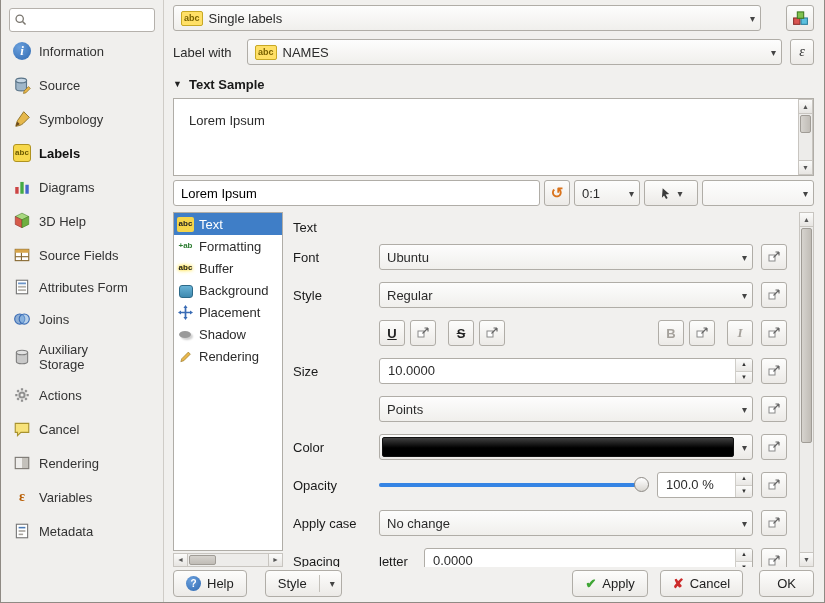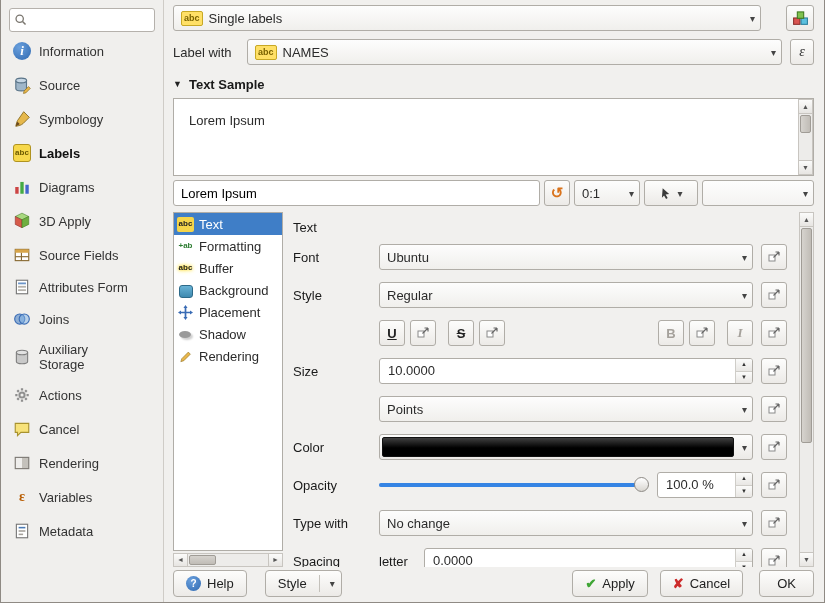--- a/index.html
+++ b/index.html
@@ -215,21 +215,21 @@
                 <rect x="11" y="6" width="3" height="8" fill="#4466cc"></rect>
               </svg></span>
           <span class="lbl">Diagrams</span>
         </div>
         <div class="nav-item">
           <span class="ic"><svg width="18" height="18" viewBox="0 0 16 16">
                 <path d="M8 1l6 3-6 3-6-3z" fill="#a8d87f" stroke="#3f7a1f" stroke-width=".5"></path>
                 <path d="M2 4v7l6 3V7z" fill="#d65b4a" stroke="#8a2f2c" stroke-width=".5"></path>
                 <path d="M14 4v7l-6 3V7z" fill="#6fae3f" stroke="#3f7a1f" stroke-width=".5"></path>
               </svg></span>
-          <span class="lbl">3D Apply</span>
+          <span class="lbl">3D Help</span>
         </div>
         <div class="nav-item">
           <span class="ic"><svg width="18" height="18" viewBox="0 0 16 16">
                 <rect x="2" y="3" width="12" height="10" fill="#fff" stroke="#886a33"></rect>
                 <rect x="2" y="3" width="12" height="3" fill="#d9a64a"></rect>
                 <line x1="7.5" y1="6" x2="7.5" y2="13" stroke="#886a33"></line>
                 <line x1="2" y1="9.5" x2="14" y2="9.5" stroke="#886a33"></line>
               </svg></span>
           <span class="lbl">Source Fields</span>
         </div>
@@ -540,21 +540,21 @@
             </div>
             <div class="ovr">
                 <svg width="14" height="14" viewBox="0 0 14 14">
                   <rect x="2" y="5" width="6" height="6" fill="#fff" stroke="#8a8a8a"></rect>
                   <path d="M6.5 7.5L12 2M12 2H8.5M12 2v3.5" stroke="#666" fill="none" stroke-width="1.2"></path>
                 </svg>
               </div>
           </div>
 
           <div class="srow mt">
-            <span class="rlabel">Type with</span>
+            <span class="rlabel">Apply case</span>
             <div class="combo">
               <span>No change</span>
               <span class="chev">▾</span>
             </div>
             <div class="ovr">
                 <svg width="14" height="14" viewBox="0 0 14 14">
                   <rect x="2" y="5" width="6" height="6" fill="#fff" stroke="#8a8a8a"></rect>
                   <path d="M6.5 7.5L12 2M12 2H8.5M12 2v3.5" stroke="#666" fill="none" stroke-width="1.2"></path>
                 </svg>
               </div>

